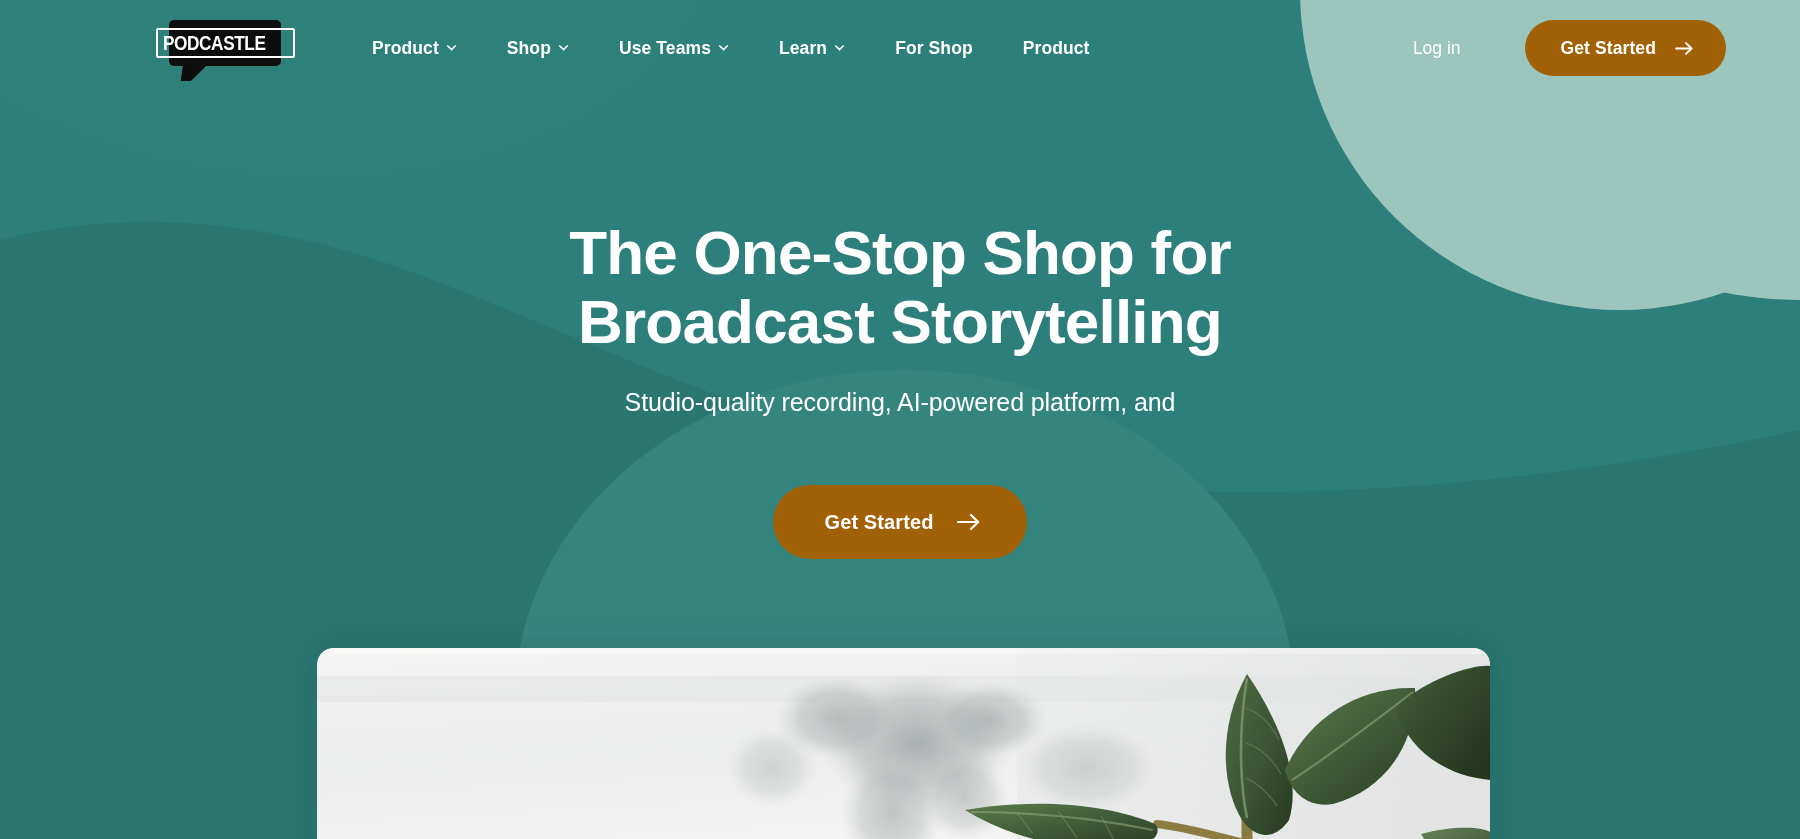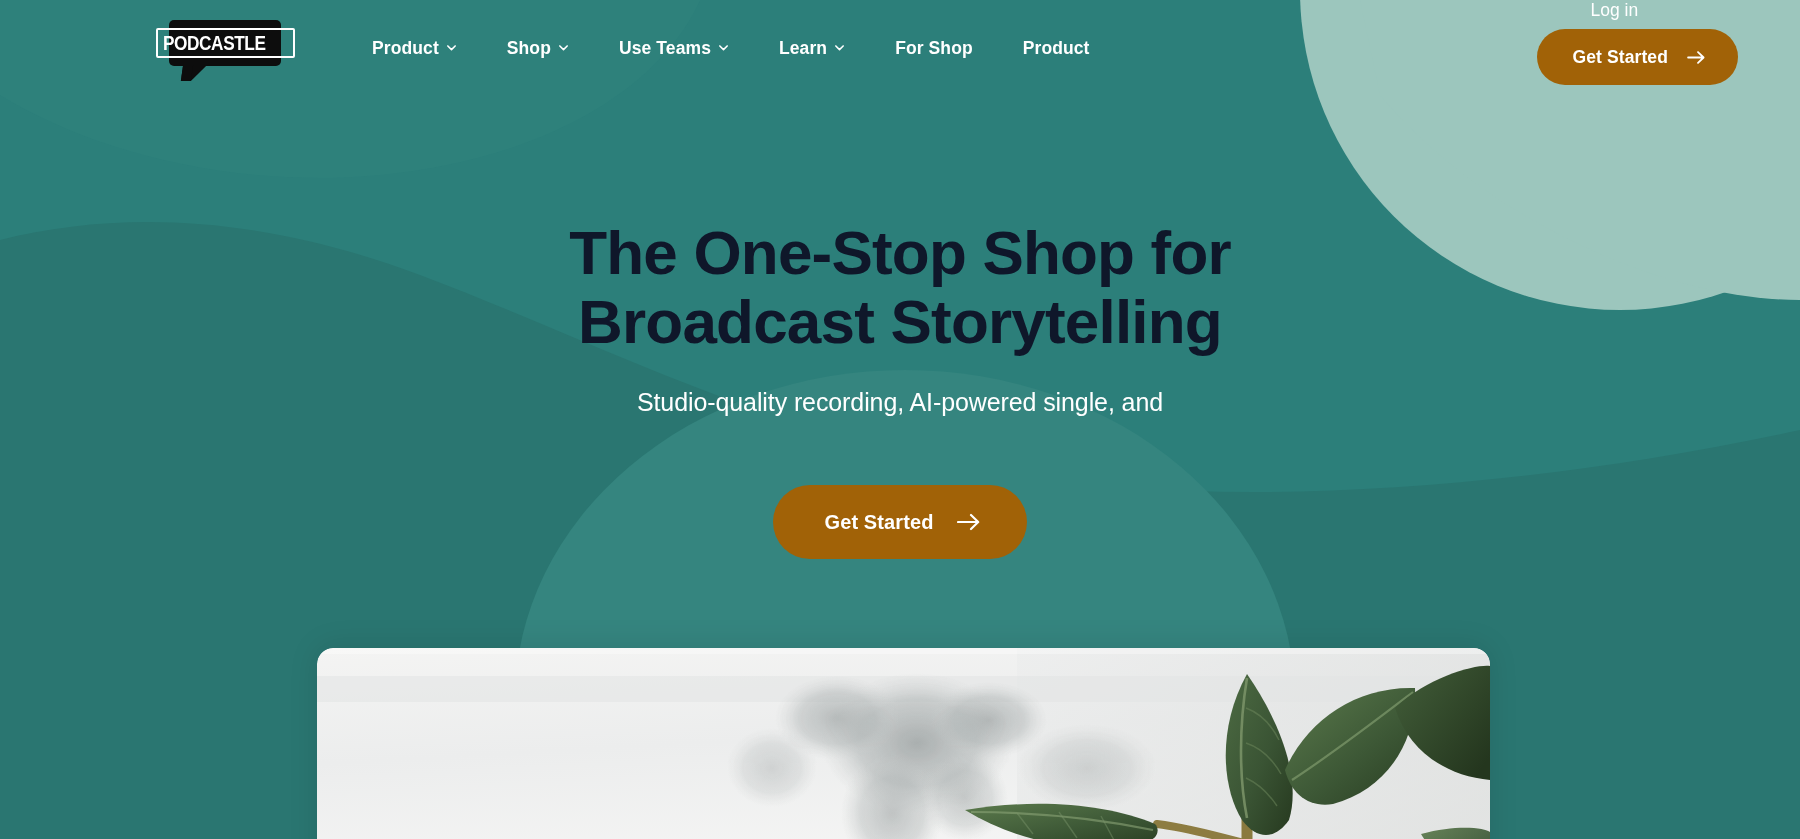--- a/index.html
+++ b/index.html
@@ -56,22 +56,22 @@
     color:#ffffff; font-size:17.5px; font-weight:bold;
     padding:0 21px; cursor:pointer; white-space:nowrap;
     letter-spacing:0.1px;
     margin-left:8px;
   }
   .nav-item:first-child { padding-left:0; }
   .chev { display:inline-block; width:11px; height:11px; position:relative; top:-1px; }
   .chev svg { display:block; }
 
   .header-right {
-    position:absolute; right:4px; top:0; height:96px;
-    display:flex; align-items:center; padding-right:58px; gap:8px;flex-direction:column;
+    position:absolute; right:16px; top:0; height:96px;
+    display:flex; align-items:center; padding-right:58px; gap:18px;
   }
   .login-link {
     color:#ffffff; font-size:17.5px; font-weight:normal;
     margin-right:46px; cursor:pointer; white-space:nowrap;
   }
   .btn-pill {
     background:#a16207; color:#fff; border:none; border-radius:999px;
     display:flex; align-items:center; justify-content:center;
     cursor:pointer; white-space:nowrap;
     font-family:"Liberation Sans", sans-serif;
@@ -79,21 +79,21 @@
   .btn-nav {
     height:56px; padding:0 32px 0 36px; gap:19px;
     font-size:17.5px; font-weight:bold; letter-spacing:0.1px;
   }
   .arrow { display:inline-flex; align-items:center; }
 
   
   .hero { position:absolute; top:0; left:0; width:1800px; height:839px; z-index:5; }
   .headline {
     position:absolute; top:218px; left:0; width:1800px;
-    text-align:center; color:#0f172a;
+    text-align:center; color:#ffffff;
     font-size:62px; font-weight:bold; line-height:1.115;
     letter-spacing:-0.8px;
   }
   .subhead {
     position:absolute; top:385px; left:0; width:1800px;
     text-align:center; color:#ffffff;
     font-size:25px; font-weight:normal; line-height:1.42;
     letter-spacing:-0.1px;
   }
   .cta-wrap {
@@ -207,21 +207,21 @@
 </header>
 
 <section class="hero">
 
   <h1 class="headline">
     <span>The One-Stop Shop for</span><br>
     <span>Broadcast Storytelling</span>
   </h1>
 
   <p class="subhead">
-    <span>Studio-quality recording, AI-powered single, and</span><br>
+    <span>Studio-quality recording, AI-powered platform, and</span><br>
   </p>
 
   <div class="cta-wrap">
     <button class="btn-pill btn-hero">
       <span>Get Started</span>
       <span class="arrow">
         <svg width="24" height="18" viewBox="0 0 24 18">
           <path d="M1 9 H20.5 M14 2 L21.2 9 L14 16" fill="none" stroke="#ffffff" stroke-width="2.2" stroke-linecap="round" stroke-linejoin="round"></path>
         </svg>
       </span>

